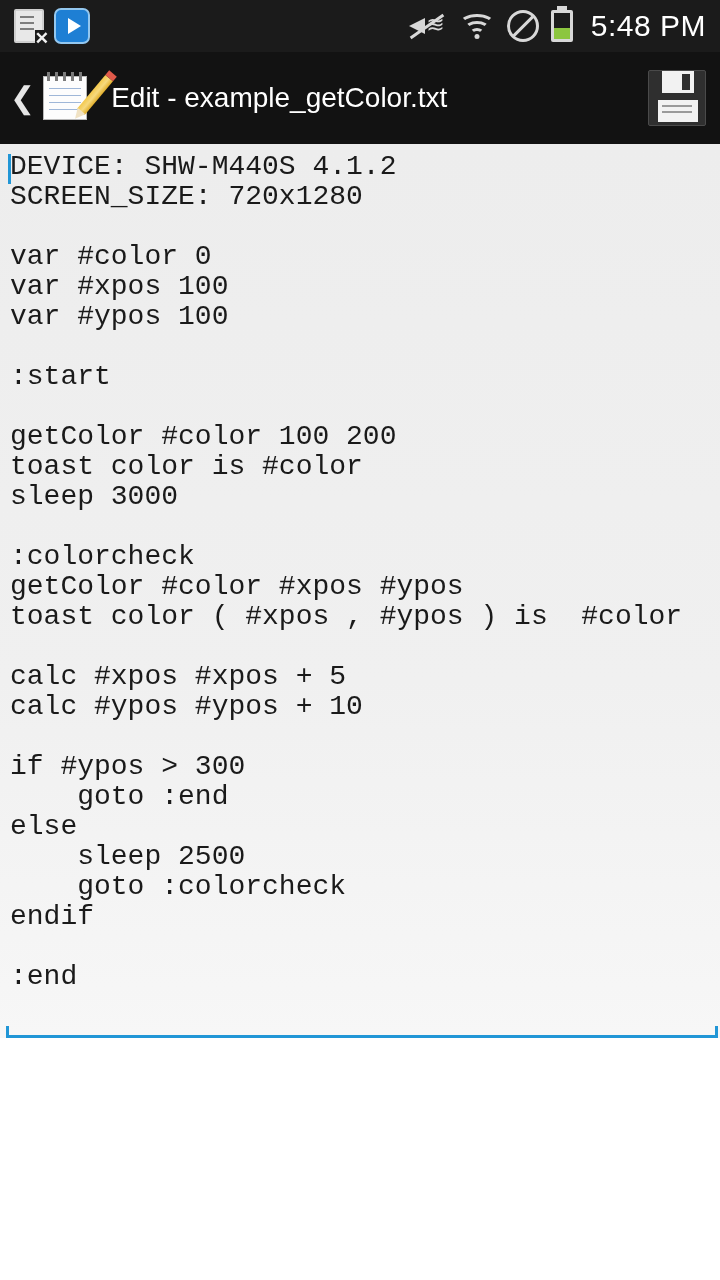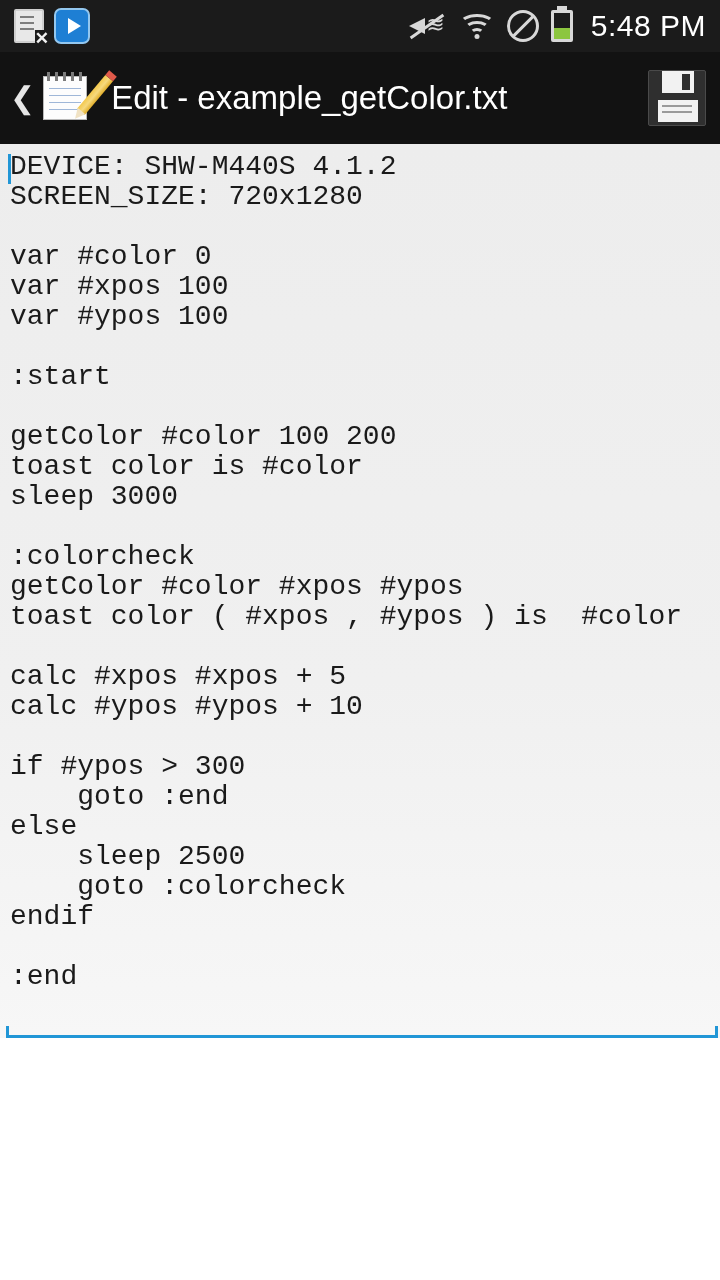--- a/index.html
+++ b/index.html
@@ -258,21 +258,21 @@
   }
   .app-icon .pencil::before {
     content: "";
     position: absolute;
     left: 0; top: -6px;
     width: 10px; height: 6px;
     background: #e05a4a;
   }
   .title {
     color: #ffffff;
-    font-size: 33px;
+    font-size: 28px;
     white-space: nowrap;
     overflow: hidden;
     text-overflow: ellipsis;
     flex: 1;
   }
   .save-icon {
     width: 58px; height: 56px;
     background: #2f2f2f;
     border-radius: 2px;
     position: relative;

